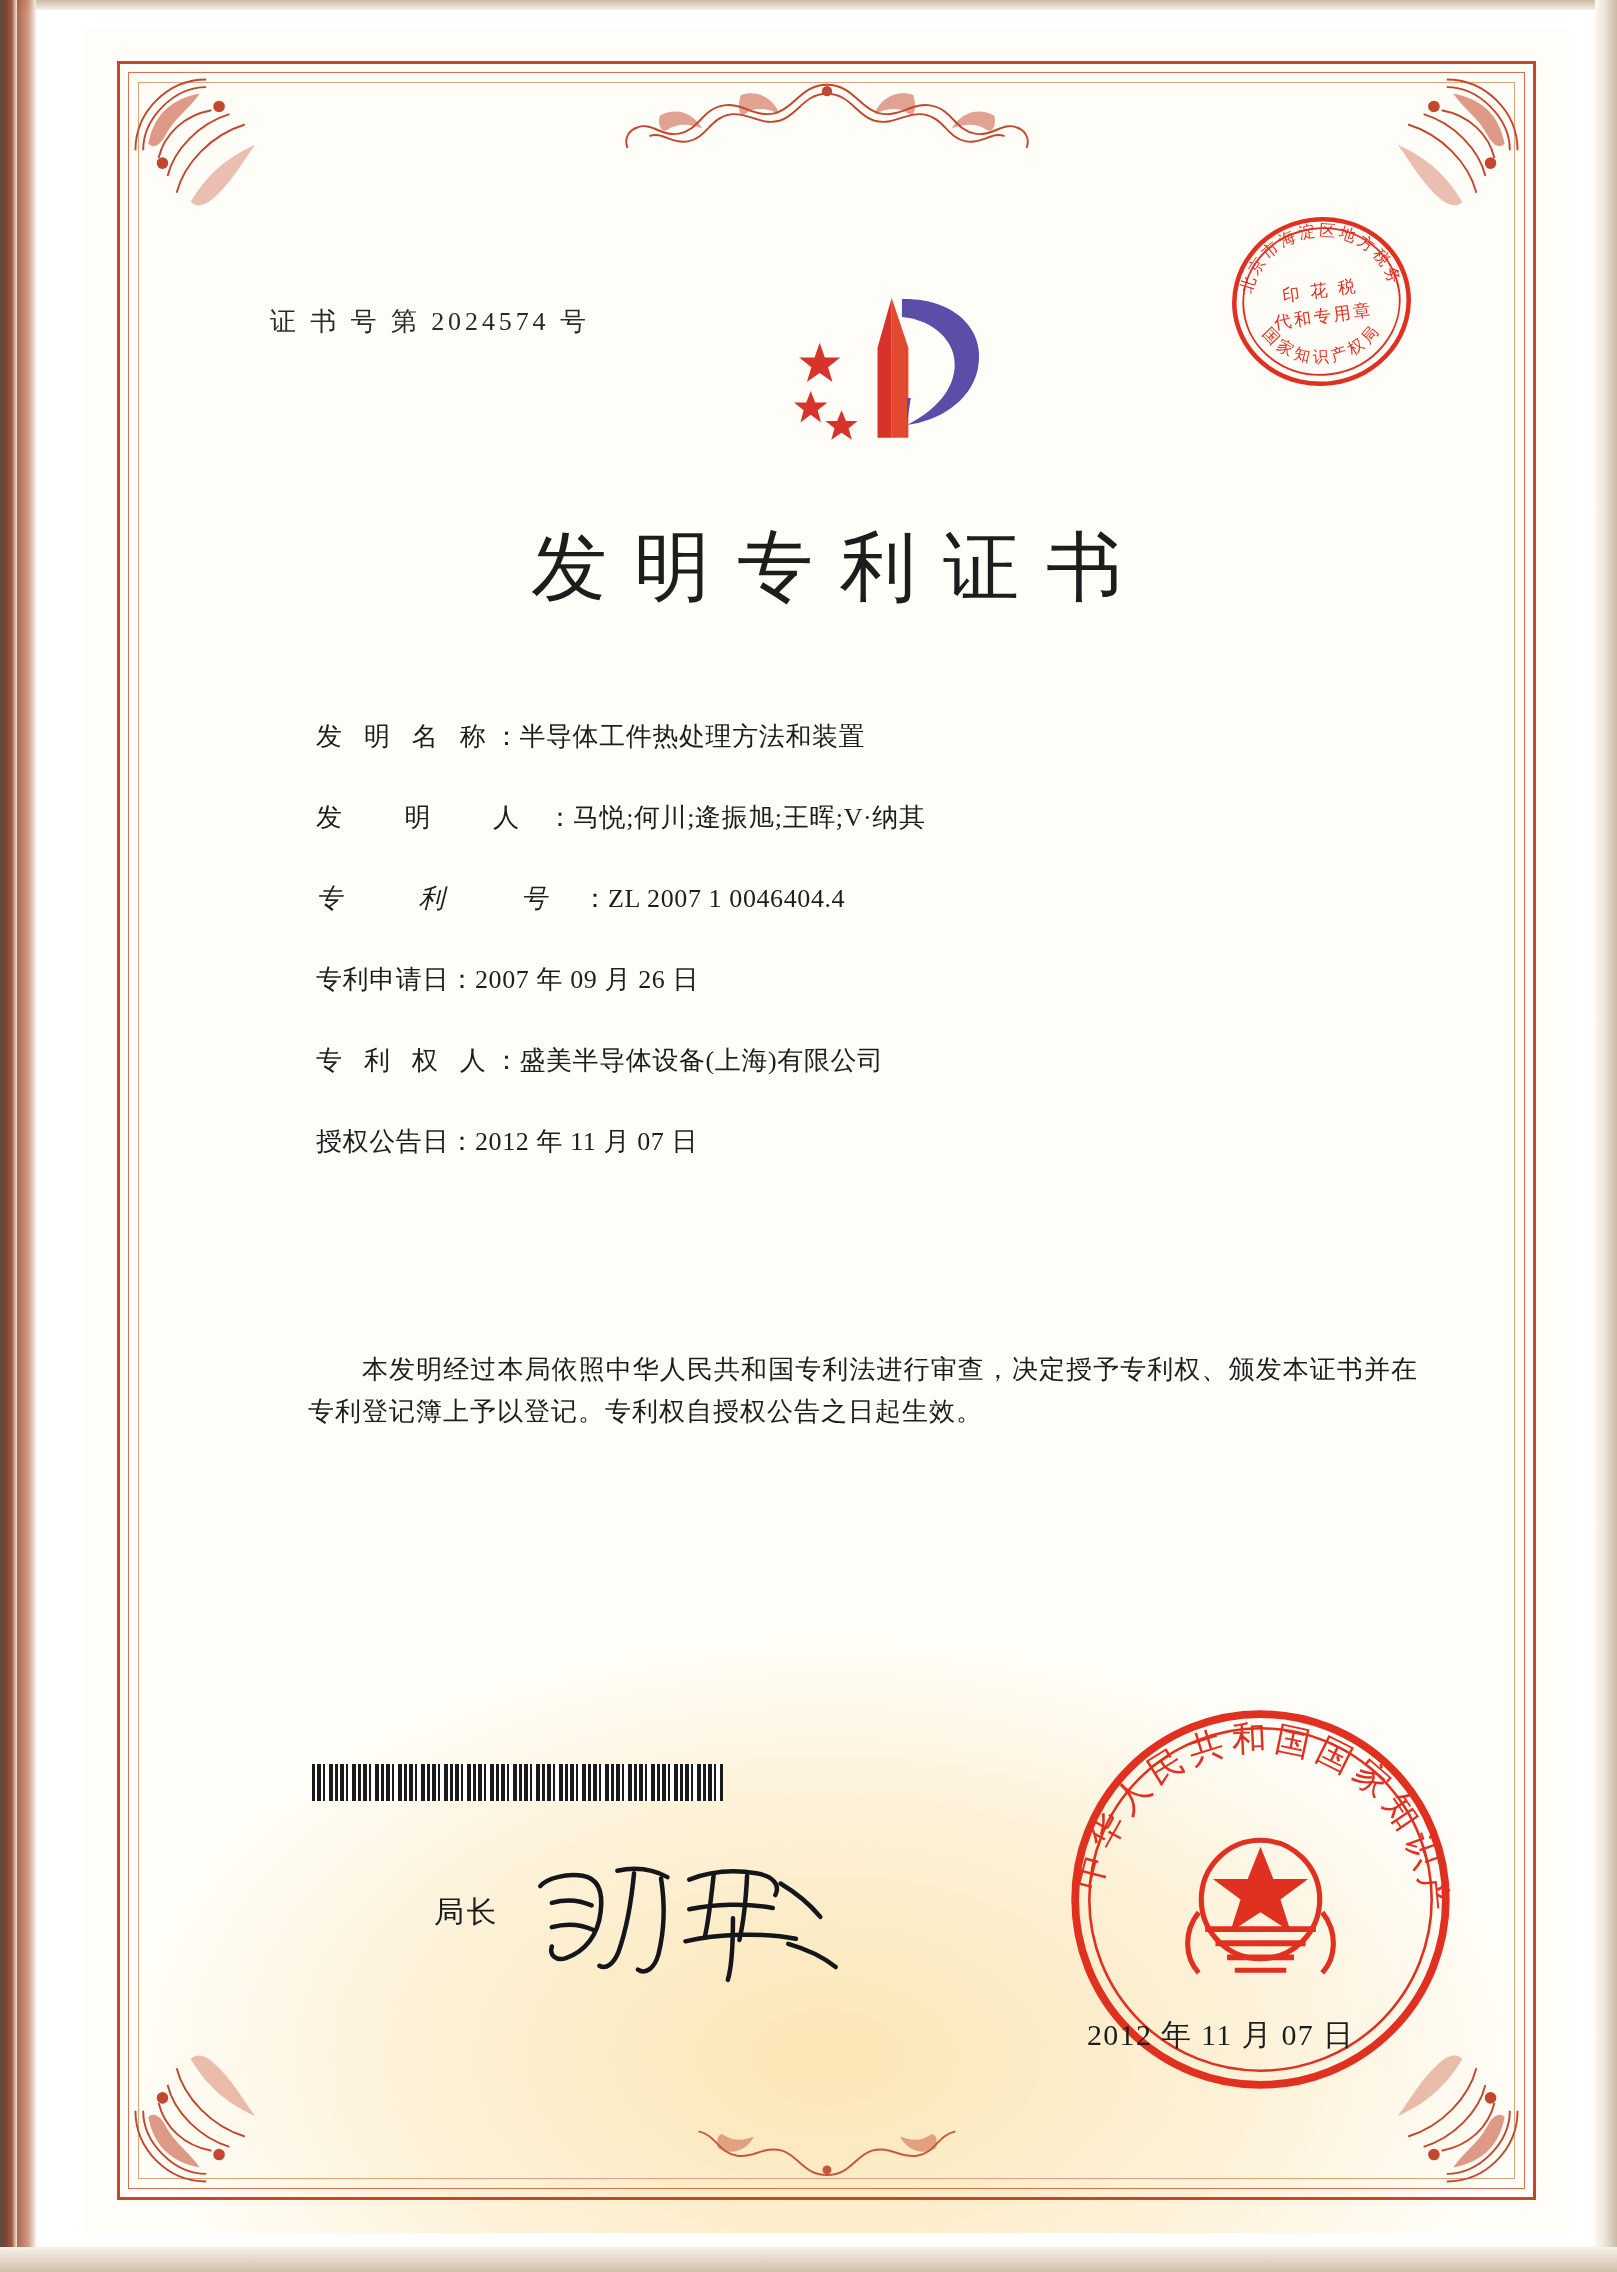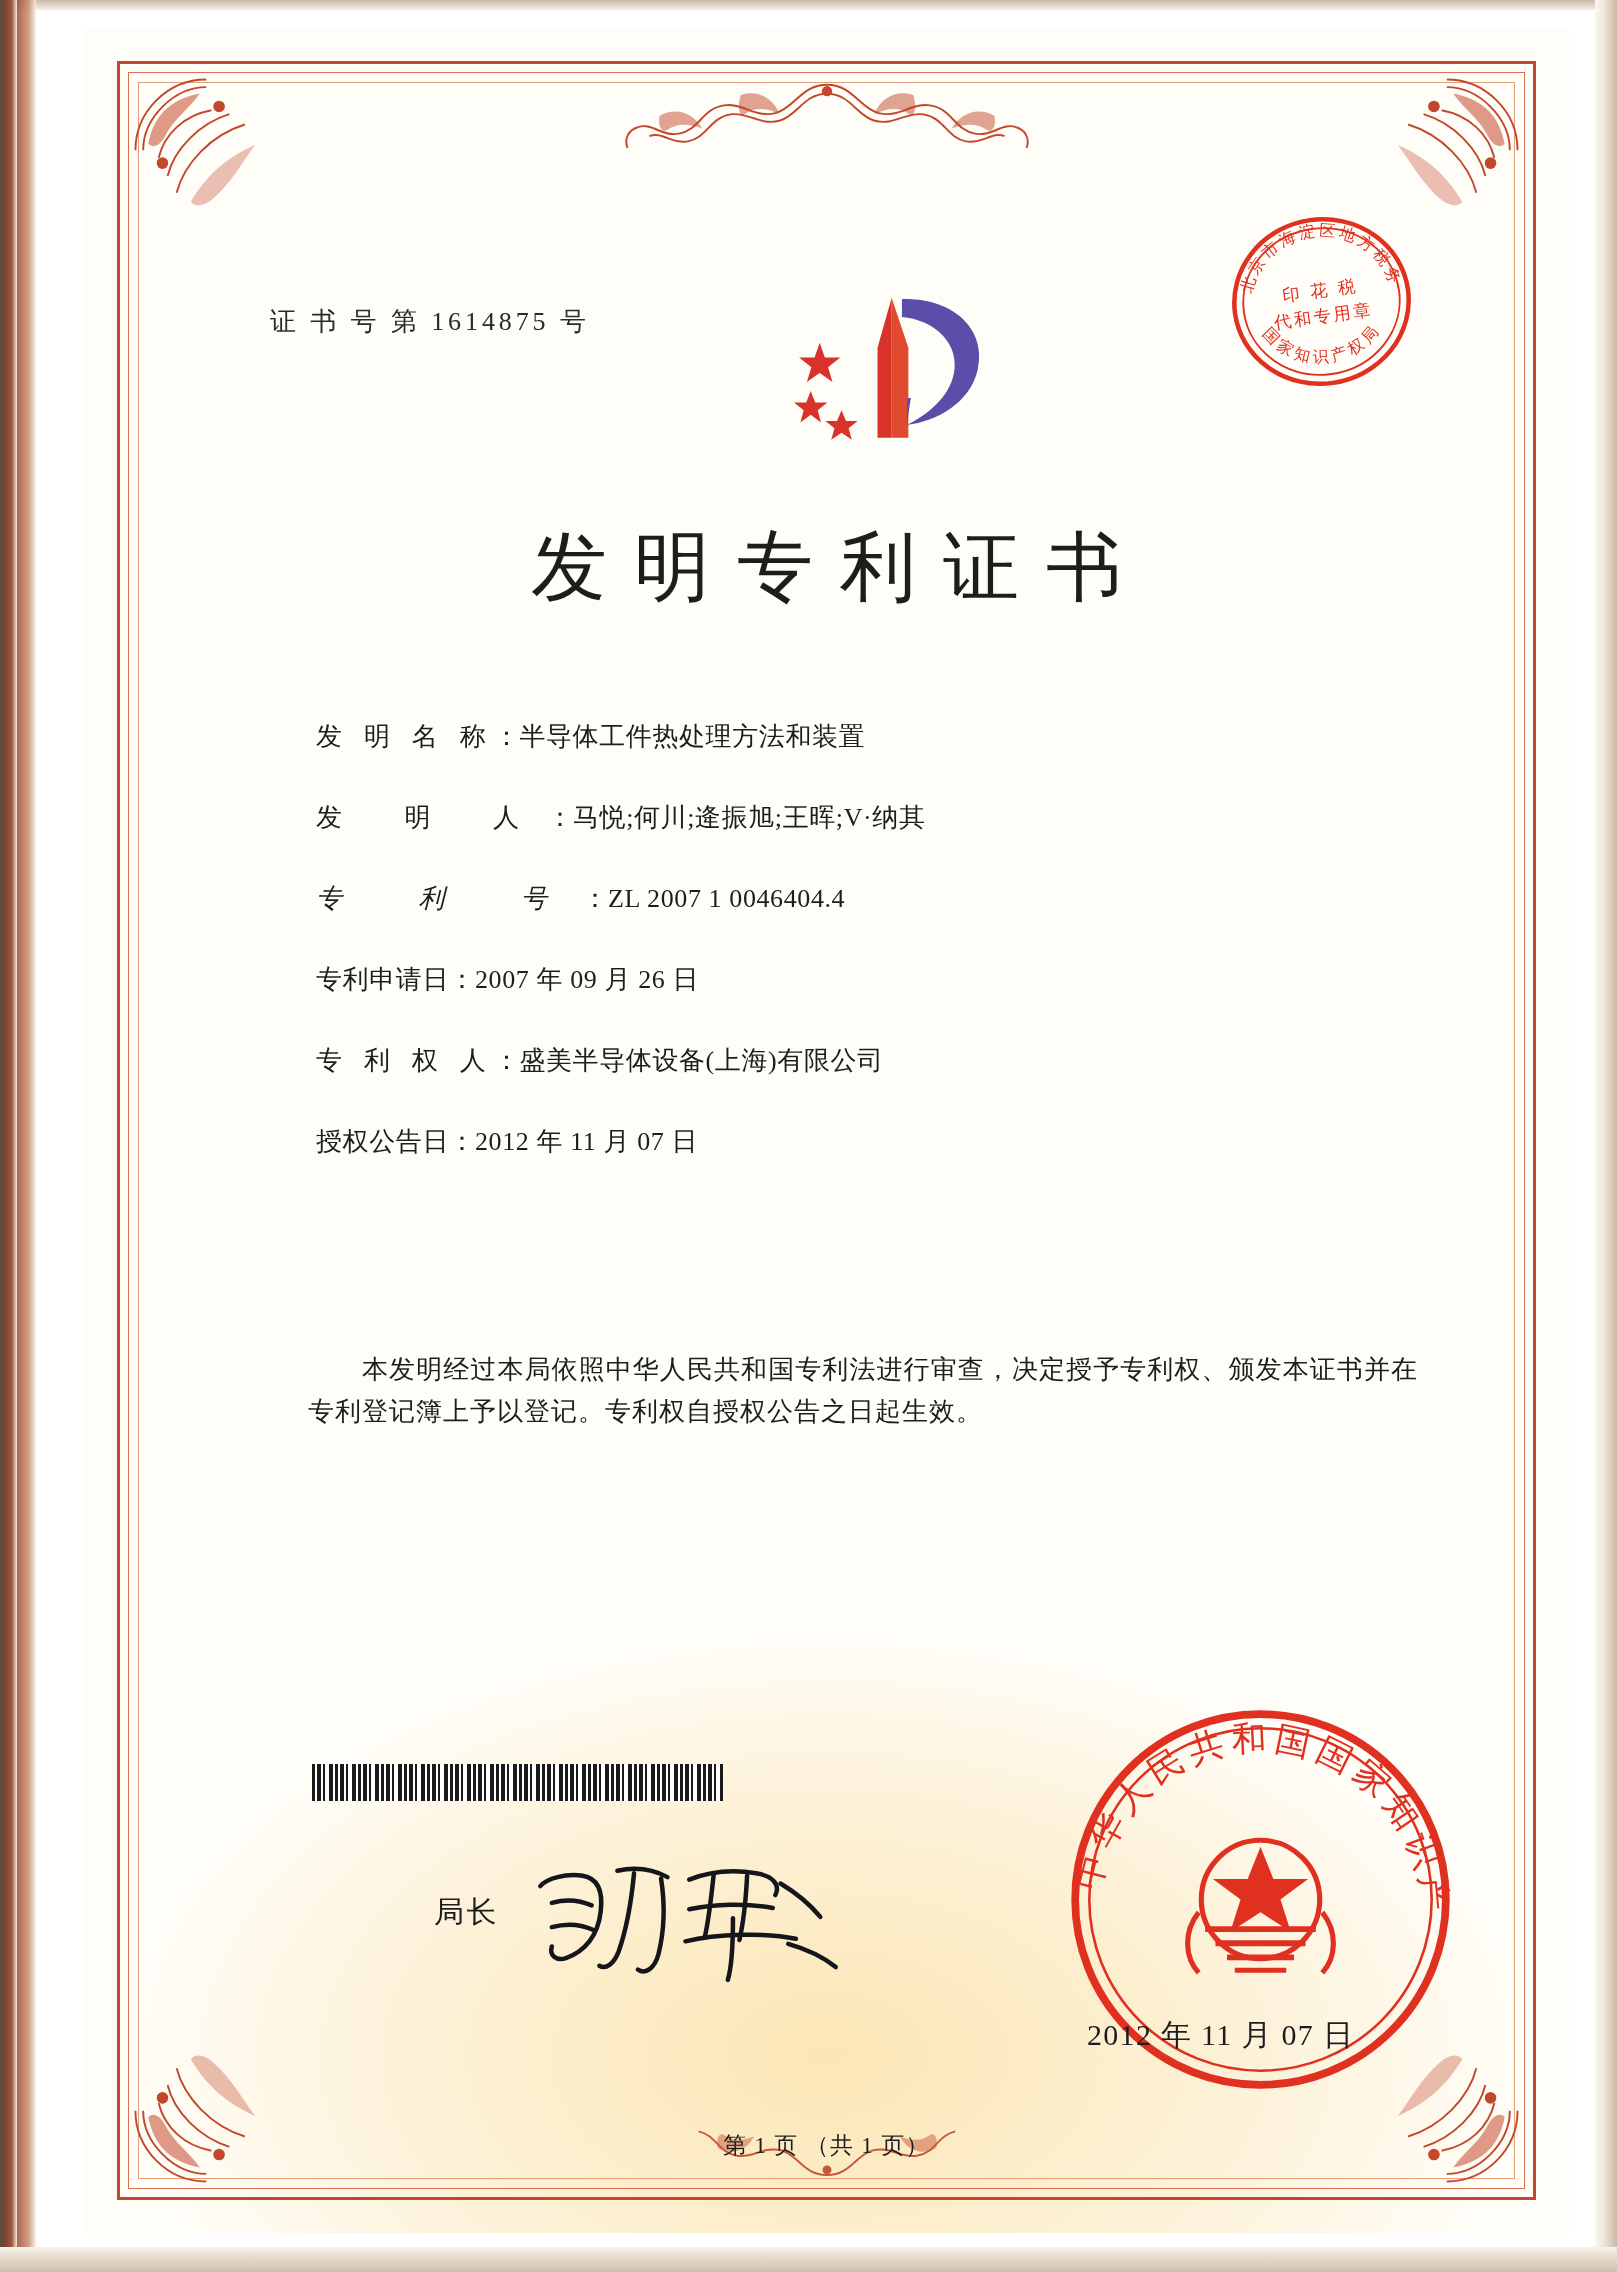--- a/index.html
+++ b/index.html
@@ -359,21 +359,21 @@
     <div class="bottom-flourish">
       <svg viewBox="0 0 620 120" fill="none" stroke="currentColor" stroke-width="3">
         <path d="M310 14 C 274 14, 266 44, 240 52 C 212 60, 196 40, 170 44 C 140 49, 138 76, 110 82"></path>
         <path d="M310 14 C 346 14, 354 44, 380 52 C 408 60, 424 40, 450 44 C 480 49, 482 76, 510 82"></path>
         <path d="M140 56 C 164 42, 188 56, 196 74 C 182 68, 164 66, 150 76 C 142 82, 136 70, 140 56 Z" fill="currentColor" stroke="none" opacity=".5"></path>
         <path d="M480 56 C 456 42, 432 56, 424 74 C 438 68, 456 66, 470 76 C 478 82, 484 70, 480 56 Z" fill="currentColor" stroke="none" opacity=".5"></path>
         <circle cx="310" cy="22" r="7" fill="currentColor" stroke="none"></circle>
       </svg>
     </div>
 
-    <div class="cert-number">证 书 号 第 1614875 号</div>
+    <div class="cert-number">证 书 号 第 2024574 号</div>
 
     <div class="logo">
       <svg viewBox="0 0 330 280">
 
         <g fill="#d8332a">
           <polygon points="40,110 48,133 72,133 53,148 60,171 40,157 20,171 27,148 8,133 32,133"></polygon>
           <polygon points="26,185 33,203 52,203 37,215 42,234 26,222 10,234 15,215 0,203 19,203"></polygon>
           <polygon points="74,215 81,232 99,232 85,243 90,261 74,250 58,261 63,243 49,232 67,232"></polygon>
         </g>
 
@@ -491,17 +491,16 @@
           <path d="M-52 80 L 52 80" stroke-width="9"></path>
           <path d="M-96 10 C -120 40, -118 80, -96 104" stroke-width="8"></path>
           <path d="M96 10 C 120 40, 118 80, 96 104" stroke-width="8"></path>
           <path d="M-40 100 L 40 100" stroke-width="8"></path>
         </g>
       </svg>
     </div>
 
     <div class="seal-date">2012 年 11 月 07 日</div>
 
-    <div class="page-footer">第 1 页 （共 1 页）</div>
 
   </div>
 </div>
 
 
 </body></html>

